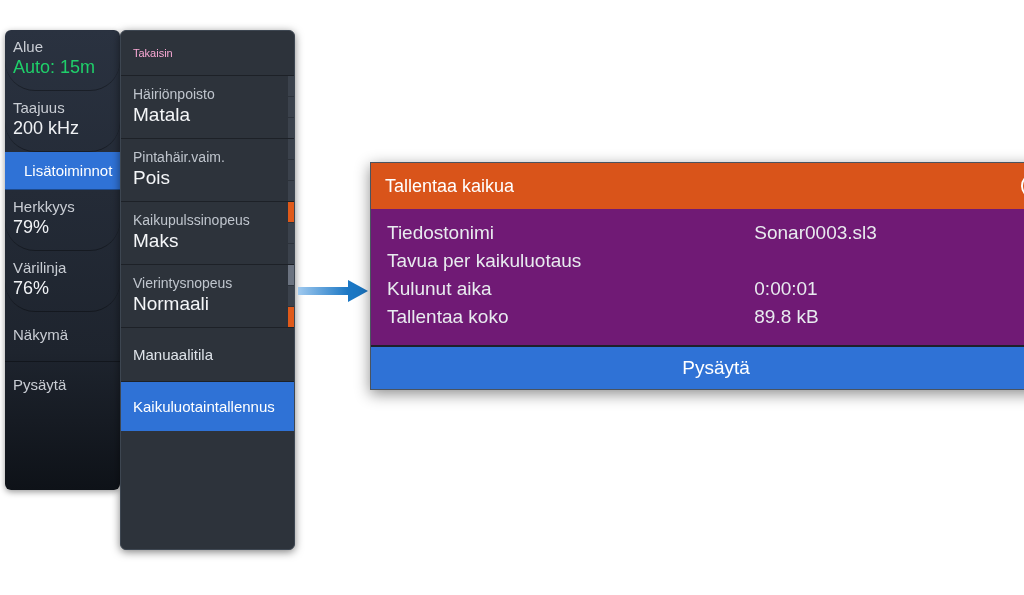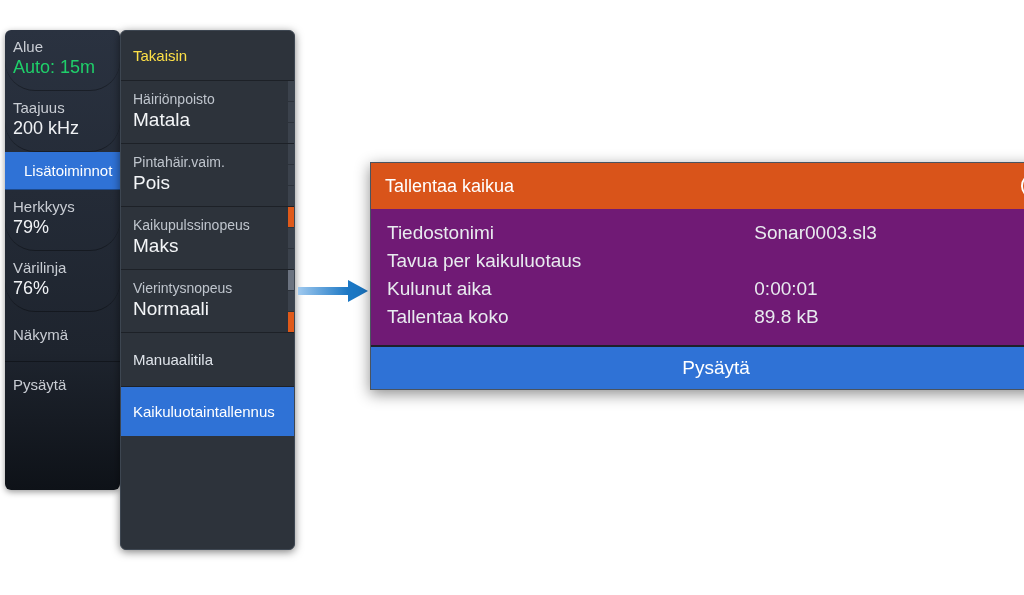--- a/index.html
+++ b/index.html
@@ -67,22 +67,22 @@
     color: #e8ebef;
     border: 1px solid #3d4651;
     border-radius: 6px;
     box-shadow: 0 2px 8px rgba(0,0,0,0.5);
     display: flex;
     flex-direction: column;
     overflow: hidden;
   }
   .submenu-header {
     padding: 16px 12px;
-    font-size: 15px;
-    color: #fde047;
+    font-size: 11px;
+    color: #f9a8d4;
     border-bottom: 1px solid #1d2127;
   }
   .submenu-item {
     position: relative;
     padding: 10px 12px 12px 12px;
     border-bottom: 1px solid #1d2127;
   }
   .submenu-item .sm-label {
     font-size: 14px;
     color: #bfc5cd;

